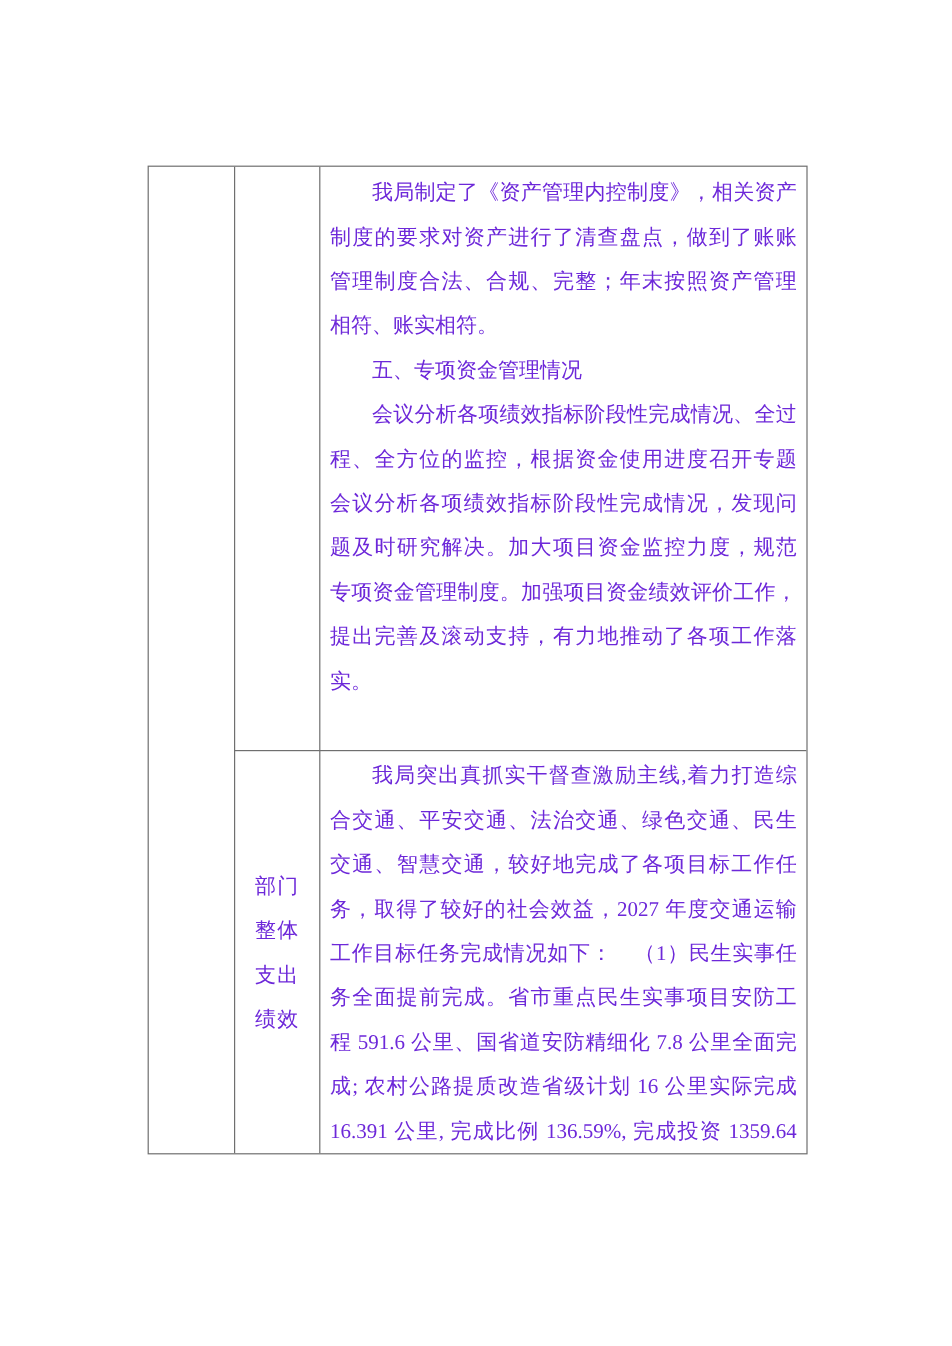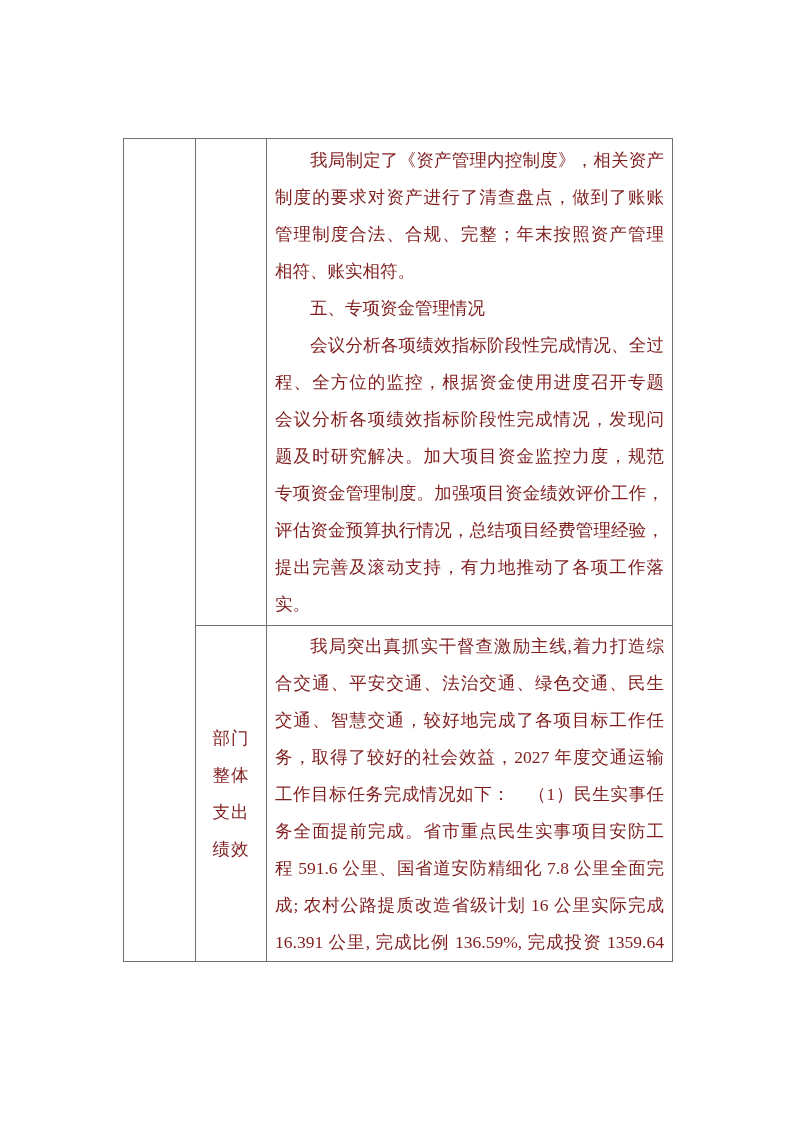--- a/index.html
+++ b/index.html
@@ -7,21 +7,21 @@
     padding: 0;
     background: #ffffff;
   }
   .page {
     position: relative;
     width: 793px;
     height: 1077px;
     background: #ffffff;
     overflow: hidden;
     font-family: "Liberation Serif", "DejaVu Serif", serif;
-    color: #7f1d1d;
+    color: #6d28d9;
   }
   .doc-table {
     position: absolute;
     left: 123px;
     top: 138px;
     width: 550px;
     height: 824px;
     border: 1px solid #6f6f6f;
     box-sizing: border-box;
   }
@@ -109,21 +109,20 @@
       <div class="ln ind">我局制定了《资产管理内控制度》，相关资产</div>
       <div class="ln">制度的要求对资产进行了清查盘点，做到了账账</div>
       <div class="ln">管理制度合法、合规、完整；年末按照资产管理</div>
       <div class="ln noj">相符、账实相符。</div>
       <div class="ln ind noj">五、专项资金管理情况</div>
       <div class="ln ind">会议分析各项绩效指标阶段性完成情况、全过</div>
       <div class="ln">程、全方位的监控，根据资金使用进度召开专题</div>
       <div class="ln">会议分析各项绩效指标阶段性完成情况，发现问</div>
       <div class="ln">题及时研究解决。加大项目资金监控力度，规范</div>
       <div class="ln">专项资金管理制度。加强项目资金绩效评价工作，</div>
-      <div class="ln">评估资金预算执行情况，总结项目经费管理经验，</div>
       <div class="ln">提出完善及滚动支持，有力地推动了各项工作落</div>
       <div class="ln noj">实。</div>
     </div>
 
     <div class="cell-row2-label">
       <div class="label-ln">部门</div>
       <div class="label-ln">整体</div>
       <div class="label-ln">支出</div>
       <div class="label-ln">绩效</div>
     </div>

